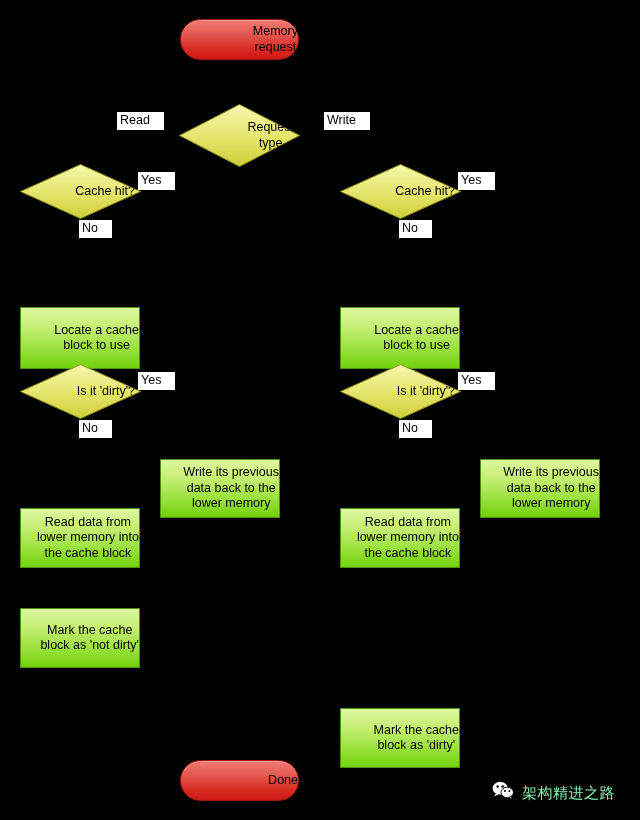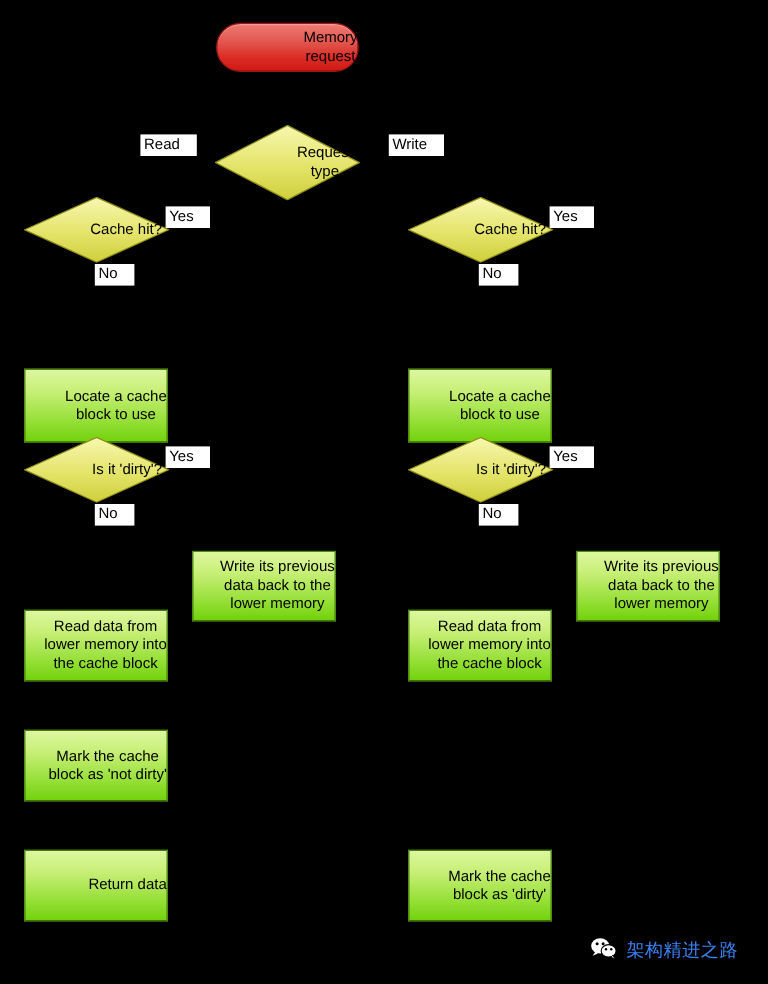--- a/index.html
+++ b/index.html
@@ -88,21 +88,21 @@
   .link-h { height: 1px; }
 
   
   #watermark {
     position: absolute;
     display: flex;
     align-items: center;
     gap: 8px;
   }
   #watermark .wm-text {
-    color: #3b82f6;
+    color: #86efac;
     font-size: 15px;
     line-height: 18px;
     font-family: Liberation Serif, serif;
     letter-spacing: 0.5px;
   }
   #watermark .wm-icon { flex: 0 0 auto; }
 </style>
 </head>
 <body>
 
@@ -216,23 +216,20 @@
     <span>Read data from
 lower memory into
 the cache block</span>
   </div>
 
   <div class="node process" style="left:20px; top:560px; width:120px; height:60px;">
     <span>Mark the cache
 block as 'not dirty'</span>
   </div>
 
-  <div class="node process" style="left:20px; top:660px; width:120px; height:60px;">
-    <span>Return data</span>
-  </div>
 
   <div class="node decision" style="left:340px; top:164px; width:121px; height:55px;">
     <svg class="dshape" viewBox="0 0 121 55" preserveAspectRatio="none">
       <defs>
           <linearGradient id="gdec4" x1="0" y1="0" x2="0" y2="1">
         <stop offset="0%" stop-color="#f7f7b0"></stop>
             <stop offset="55%" stop-color="#e4e46a"></stop>
             <stop offset="100%" stop-color="#cfcf3c"></stop>
       </linearGradient>
         </defs>
@@ -283,20 +280,23 @@
 lower memory into
 the cache block</span>
   </div>
 
 
   <div class="node process" style="left:340px; top:660px; width:120px; height:60px;">
     <span>Mark the cache
 block as 'dirty'</span>
   </div>
 
+  <div class="node terminal" style="left:180px; top:760px; width:119px; height:41px;">
+    <span>Done</span>
+  </div>
 
   <div id="watermark" style="left:492px; top:781px;">
     <span class="wm-icon">
       <svg width="22" height="19" viewBox="0 0 22 19" aria-hidden="true">
         <ellipse cx="8.2" cy="7.2" rx="7.6" ry="6.4" fill="#ffffff"></ellipse>
         <path d="M4.2 12.0 L2.0 15.4 L6.2 13.6 Z" fill="#ffffff"></path>
         <circle cx="5.6" cy="5.4" r="1.25" fill="#000000"></circle>
         <circle cx="10.6" cy="5.4" r="1.25" fill="#000000"></circle>
         <ellipse cx="15.2" cy="11.4" rx="6.2" ry="5.2" fill="#ffffff" stroke="#000000" stroke-width="0.9"></ellipse>
         <path d="M18.6 15.2 L20.6 18.2 L17.0 16.6 Z" fill="#ffffff" stroke="#000000" stroke-width="0.7"></path>

